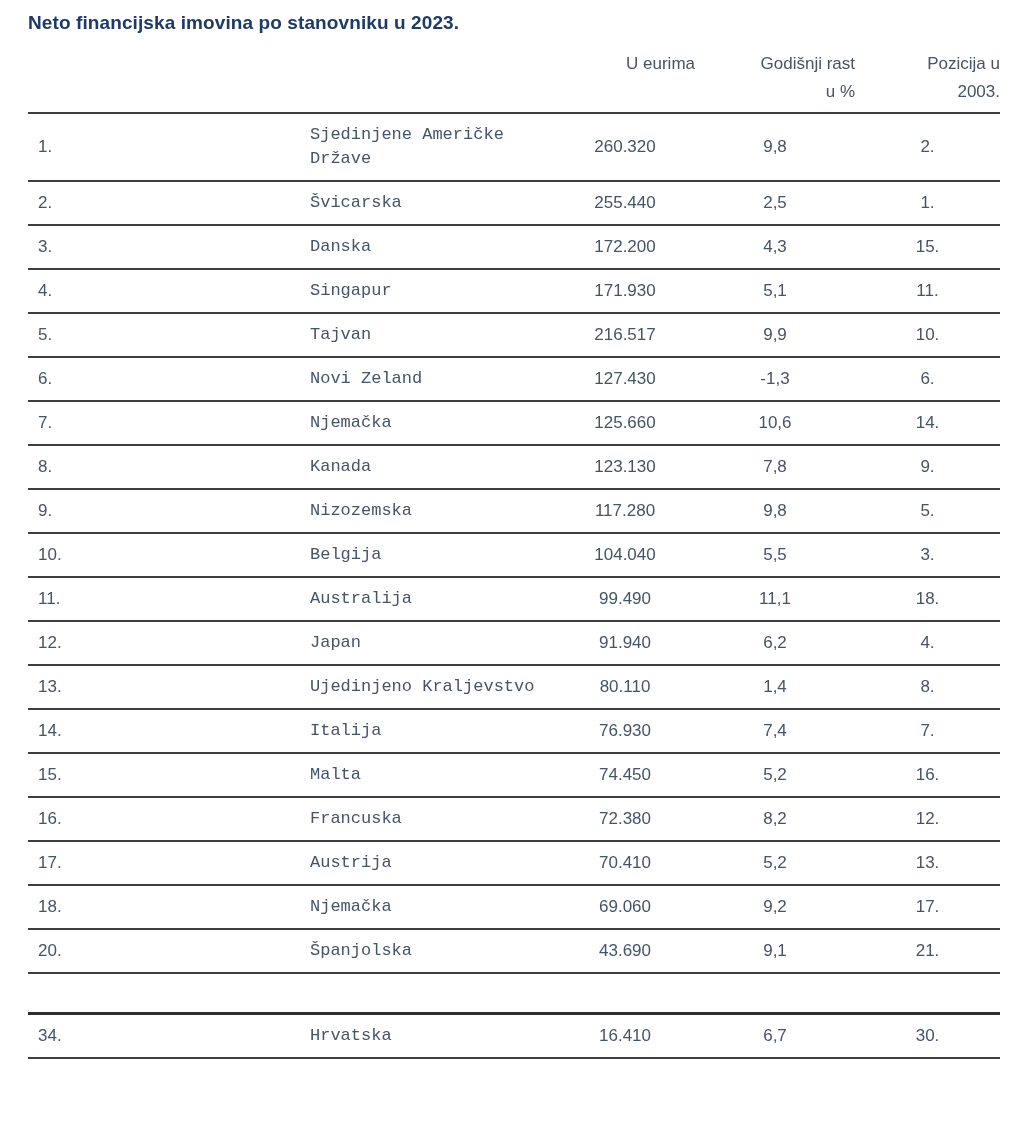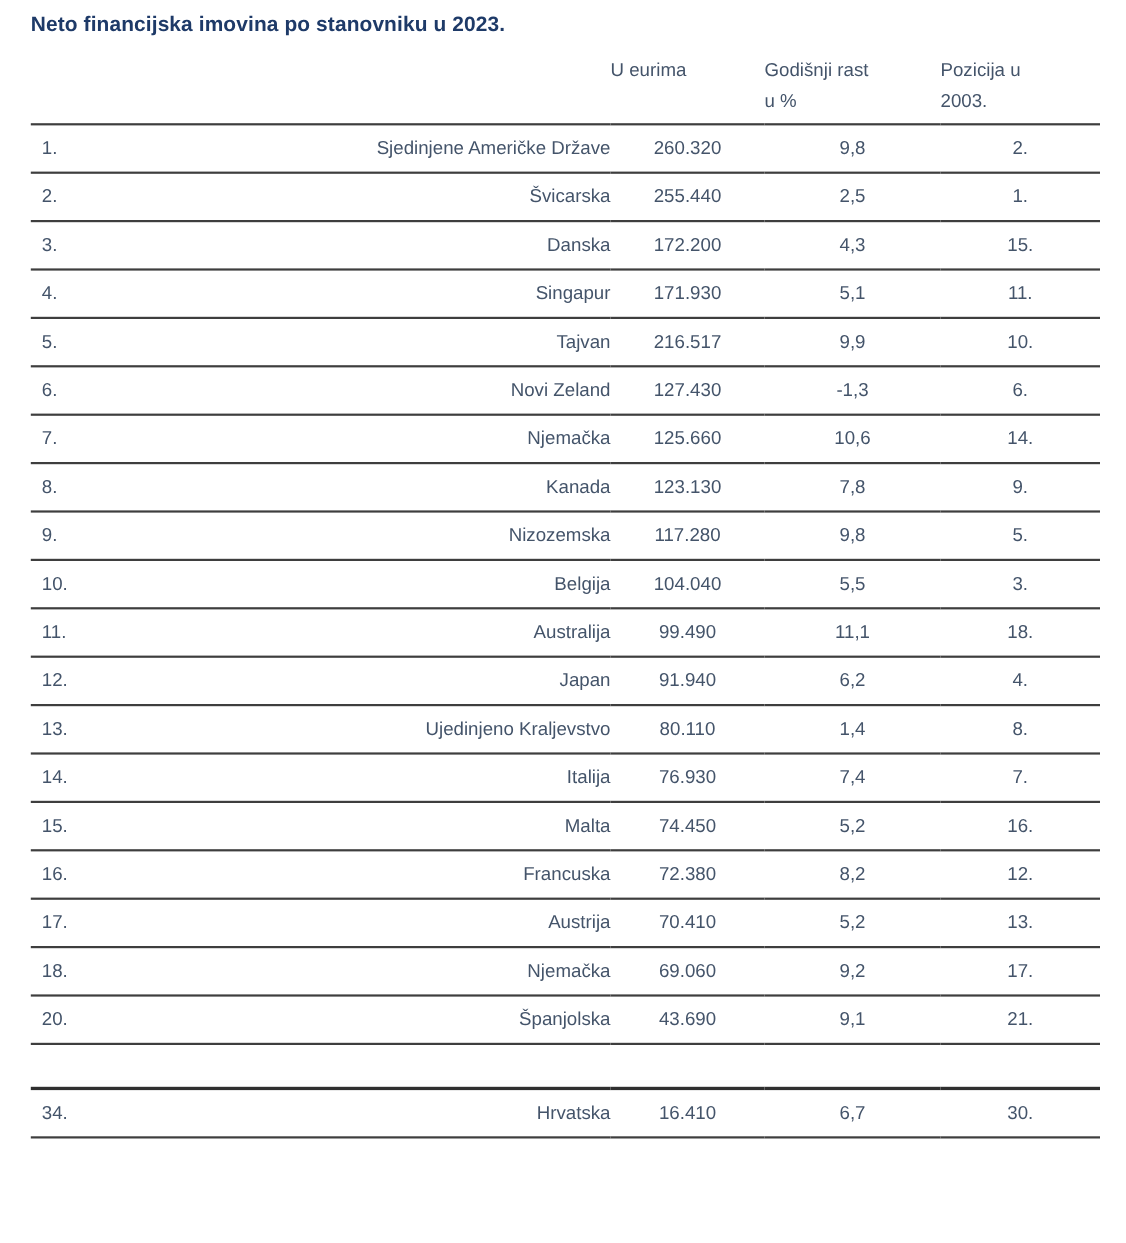--- a/index.html
+++ b/index.html
@@ -46,35 +46,35 @@
   col.col-rank     { width: 282px; }
   col.col-country  { width: 245px; }
   col.col-euros    { width: 140px; }
   col.col-growth   { width: 160px; }
   col.col-position { width: 145px; }
 
   thead tr { border-bottom: 2px solid var(--rule-color); }
   thead th {
     font-weight: normal;
     vertical-align: top;
-    text-align: left;
+    text-align: right;
     padding: 8px 0 6px 0;
     line-height: 28px;
     color: var(--text-color);
   }
   thead th .hline { display: block; }
 
   tbody tr { border-bottom: 2px solid var(--rule-color); }
   tbody td {
     padding: 9px 0;
     line-height: 24px;
     vertical-align: middle;
   }
   td.c-rank { text-align: left; padding-left: 10px; }
-  td.c-country { text-align: right; }
+  td.c-country { text-align: left; font-family: Liberation Mono, monospace; }
   td.c-country .country-text { display: inline-block; max-width: 225px; }
   td.c-num { text-align: center; }
 
   tr.gap-row { border-bottom: 3px solid var(--rule-thick-color); }
   tr.gap-row td { height: 40px; padding: 0; }
 </style>
 </head>
 <body>
 
 <div class="page">

